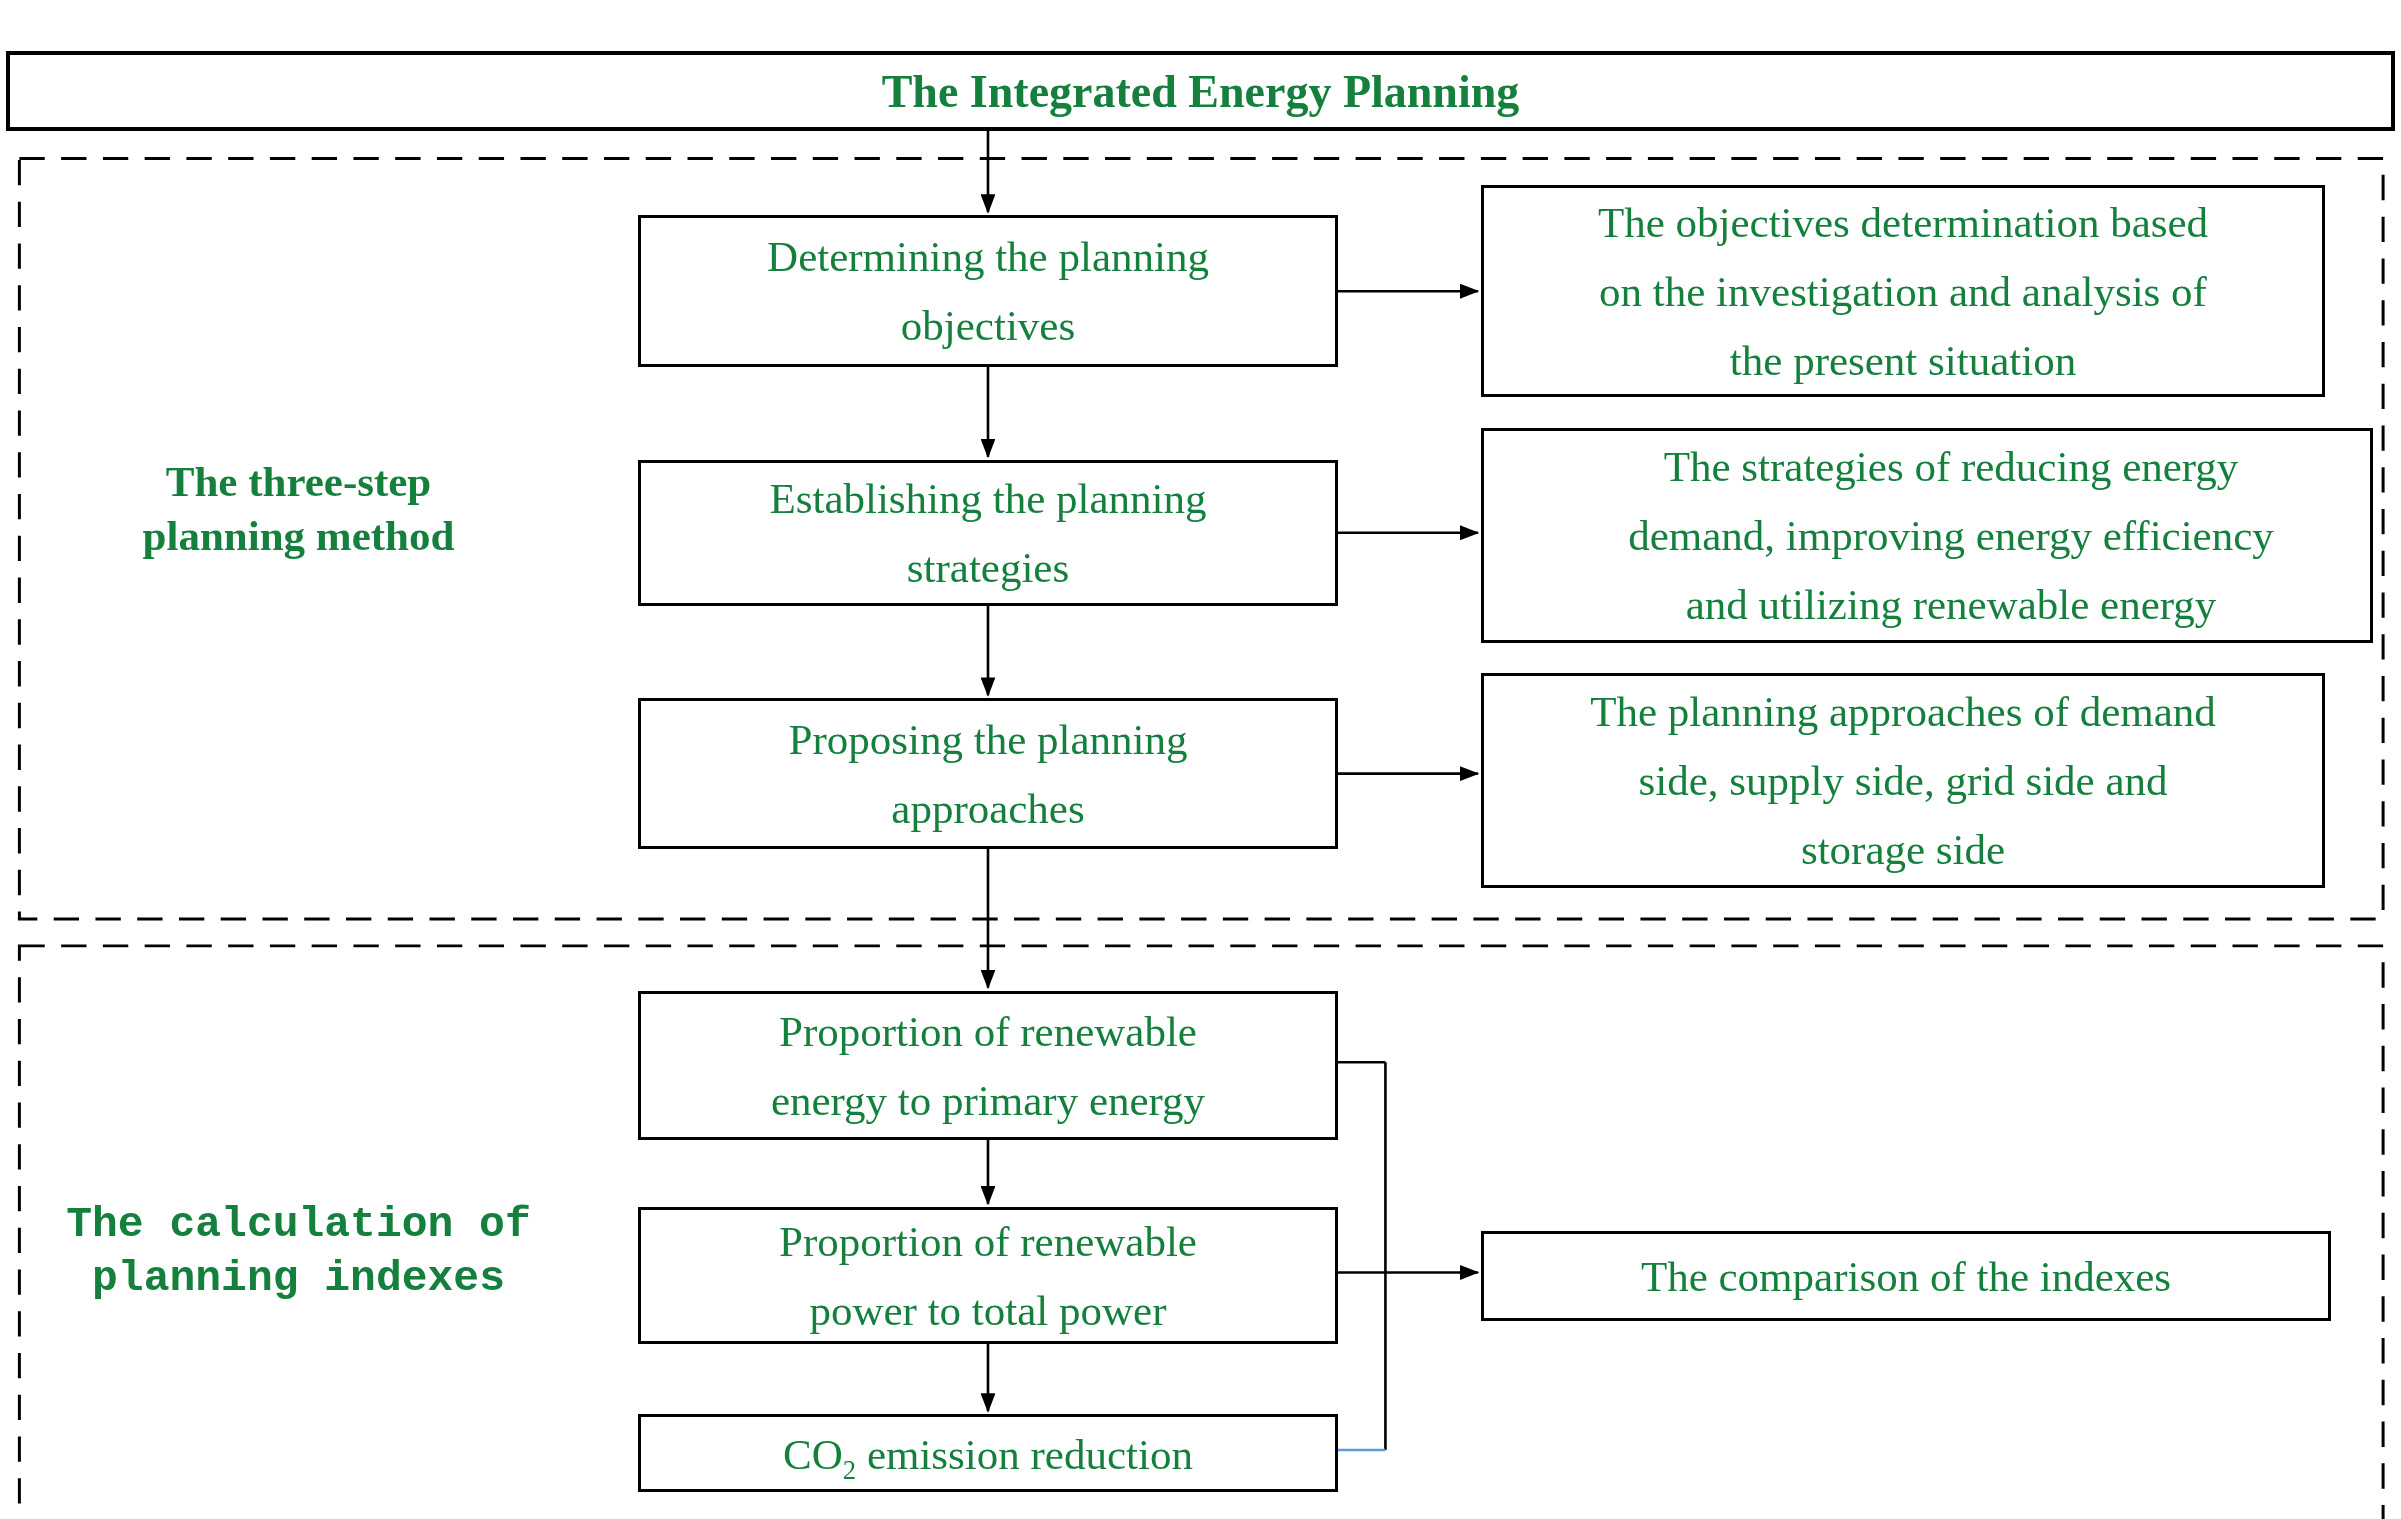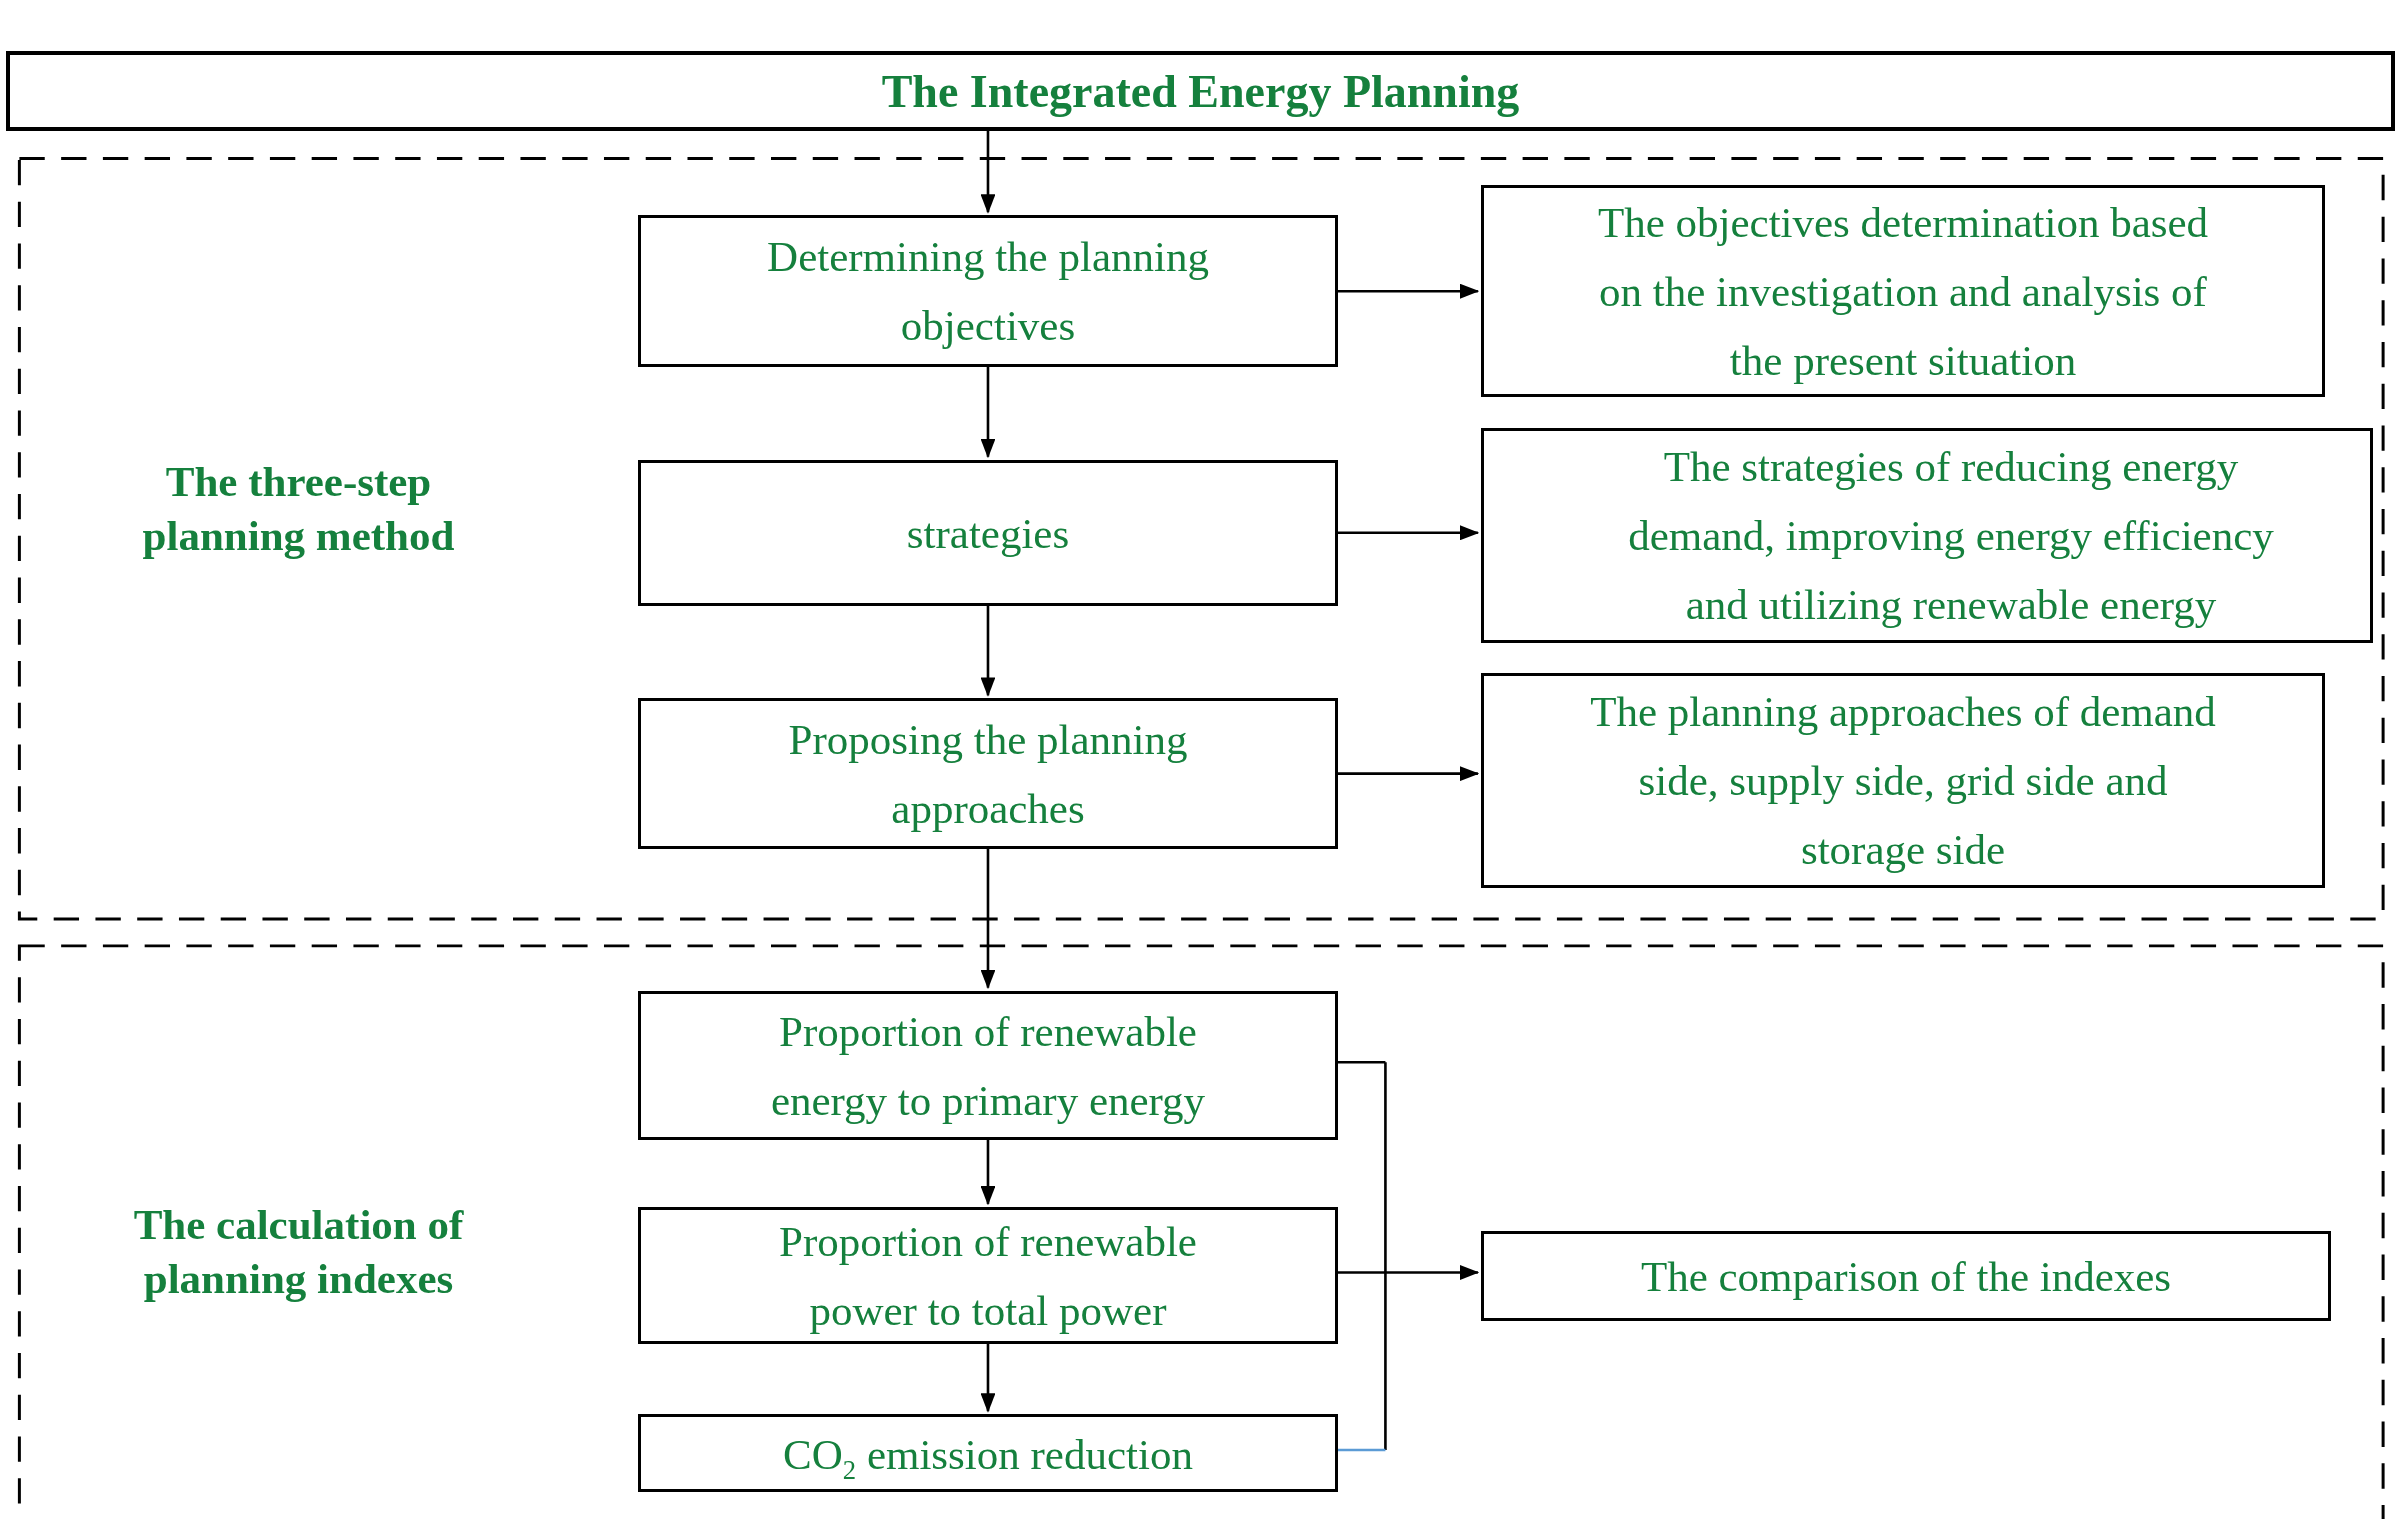--- a/index.html
+++ b/index.html
@@ -53,21 +53,21 @@
   #box-c { left: 638px; top: 662px;  width: 694px; height: 145px; font-family: Liberation Serif, serif; }
   #box-d { left: 638px; top: 955px; width: 694px; height: 143px; }
   #box-e { left: 638px; top: 1171px; width: 694px; height: 131px; }
   #box-f { left: 638px; top: 1378px; width: 694px; height: 72px; justify-content: flex-end;  }
   
   #box-r1 { left: 1481px; top: 149px;  width: 838px; height: 206px; }
   #box-r2 { left: 1481px; top: 392px;  width: 838px; height: 209px; padding-left: 48px; }
   #box-r3 { left: 1481px; top: 637px;  width: 838px; height: 209px; justify-content: center; }
   #box-r4 { left: 1481px; top: 1195px; width: 844px; height: 84px; align-items: center; }
   #label-1 { left: 30px; top: 419px; }
-  #label-2 { left: 30px; top: 1162px; }
+  #label-2 { left: 30px; top: 1162px; font-family: Liberation Mono, monospace; }
 </style>
 </head>
 <body>
 
 <div id="canvas">
 
   <svg id="connectors" viewBox="0 0 3220 2038" xmlns="http://www.w3.org/2000/svg">
     <defs>
       <marker id="arr" viewBox="0 0 26 20" refX="24" refY="10" markerWidth="26" markerHeight="20" orient="auto" markerUnits="userSpaceOnUse">
         <path d="M0,0 L26,10 L0,20 z" fill="#000"></path>
@@ -105,20 +105,21 @@
   <div class="sidelabel" id="label-2">
     <span class="ln">The calculation of</span>
     <span class="ln">planning indexes</span>
   </div>
 
   <div class="fbox" id="box-a">
     <span class="ln">Determining the planning</span>
     <span class="ln">objectives</span>
   </div>
   <div class="fbox" id="box-b">
+    <span class="ln">Establishing the planning</span>
     <span class="ln">strategies</span>
   </div>
   <div class="fbox" id="box-c">
     <span class="ln">Proposing the planning</span>
     <span class="ln">approaches</span>
   </div>
 
   <div class="fbox" id="box-r1">
     <span class="ln">The objectives determination based</span>
     <span class="ln">on the investigation and analysis of</span>

